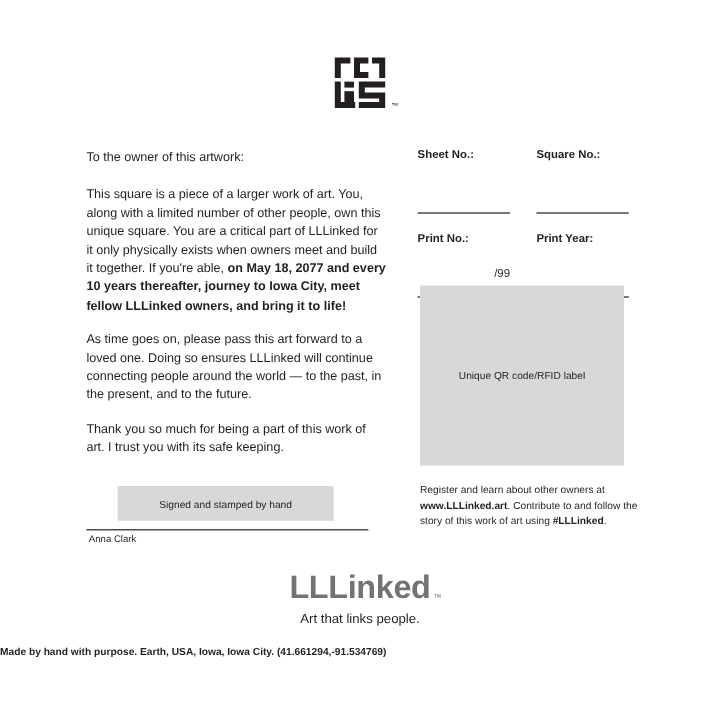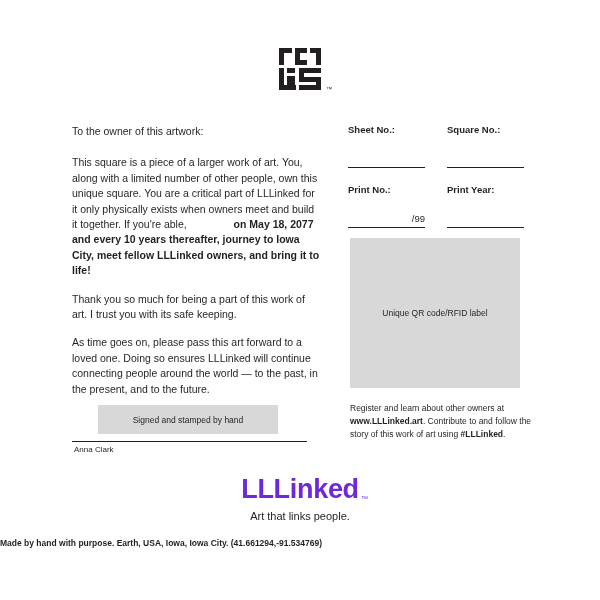--- a/index.html
+++ b/index.html
@@ -64,21 +64,20 @@
 
   .para {
     font-size: 10.5px;
     line-height: 15.4px;
     margin: 0 0 13px 0;
     color: #231f20;
   }
   .para:last-child { margin-bottom: 0; }
   .para strong {
     font-weight: bold;
-    margin-left: 44px;
   }
   .lead {
     margin-bottom: 16px;
   }
 
   
   .sign-box {
     position: absolute;
     left: 98px;
     top: 405px;
@@ -126,21 +125,21 @@
   }
   .field-line {
     border-top: 1px solid #231f20;
     width: 77px;
     height: 0;
   }
   .field-value {
     font-size: 9.5px;
     text-align: right;
     color: #231f20;
-    margin-bottom: 2px;
+    margin-bottom: 12px;
     height: 12px;
   }
   .field-value.empty { color: transparent; }
 
   
   .qr-box {
     position: absolute;
     left: 350px;
     top: 238px;
     width: 170px;
@@ -171,21 +170,21 @@
     position: absolute;
     left: 0;
     top: 474px;
     width: 600px;
     text-align: center;
   }
   .wordmark {
     font-size: 27px;
     font-weight: bold;
     letter-spacing: -0.3px;
-    color: #6d28d9;
+    color: #737373;
     display: inline-block;
     position: relative;
   }
   .wordmark .tm {
     position: absolute;
     right: -9px;
     bottom: 3px;
     font-size: 7px;
     font-weight: normal;
   }
@@ -231,22 +230,22 @@
   </div>
 
   <div class="body-cols">
 
     <div class="col-left">
       <p class="para lead">To the owner of this artwork:</p>
       <p class="para">
         <span>This square is a piece of a larger work of art. You, along with a limited number of other people, own this unique square. You are a critical part of LLLinked for it only physically exists when owners meet and build it together. If you're able,</span>
         <strong>on May 18, 2077 and every 10 years thereafter, journey to Iowa City, meet fellow LLLinked owners, and bring it to life!</strong>
       </p>
+      <p class="para">As time goes on, please pass this art forward to a loved one. Doing so ensures LLLinked will continue connecting people around the world — to the past, in the present, and to the future.</p>
       <p class="para">Thank you so much for being a part of this work of art. I trust you with its safe keeping.</p>
-      <p class="para">As time goes on, please pass this art forward to a loved one. Doing so ensures LLLinked will continue connecting people around the world — to the past, in the present, and to the future.</p>
     </div>
 
     <div class="col-right">
       <div class="fields">
 
         <div class="field">
           <div class="field-label">Sheet No.:</div>
           <div class="field-value empty"></div>
           <div class="field-line"></div>
         </div>

